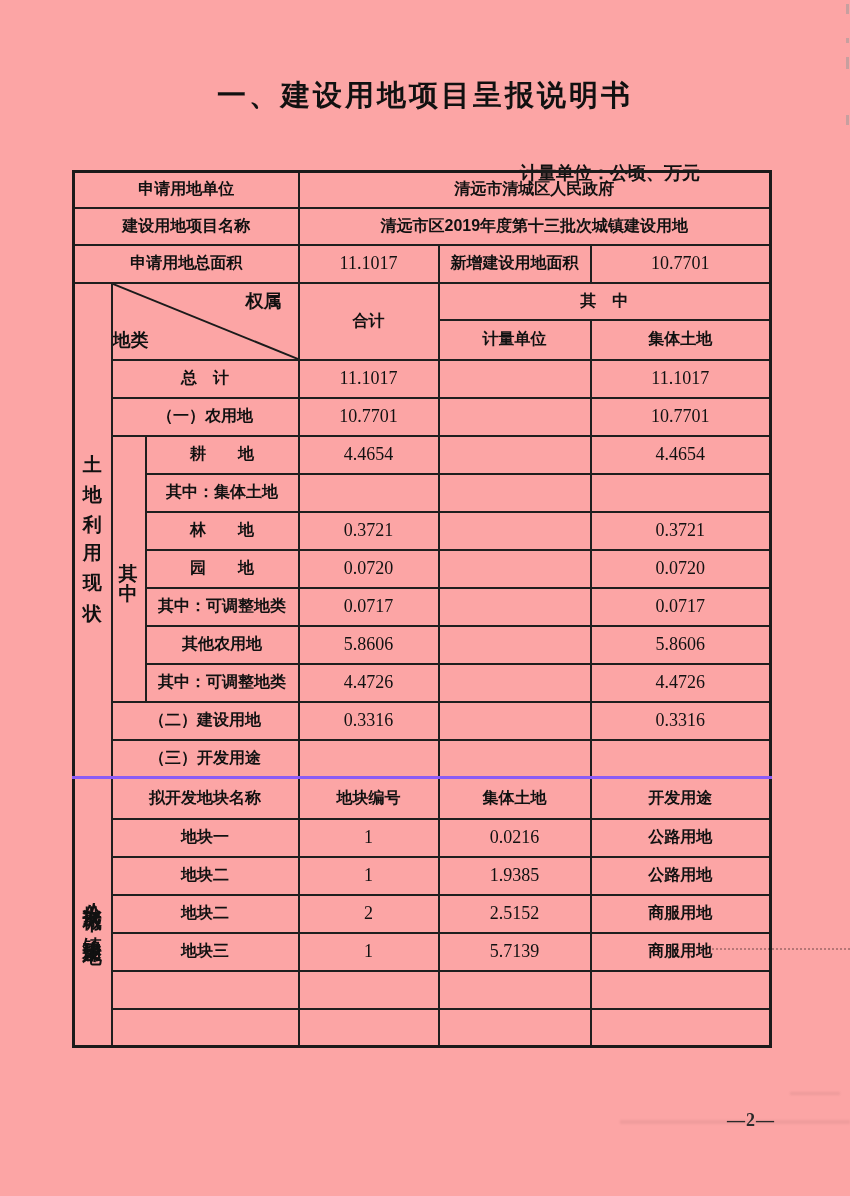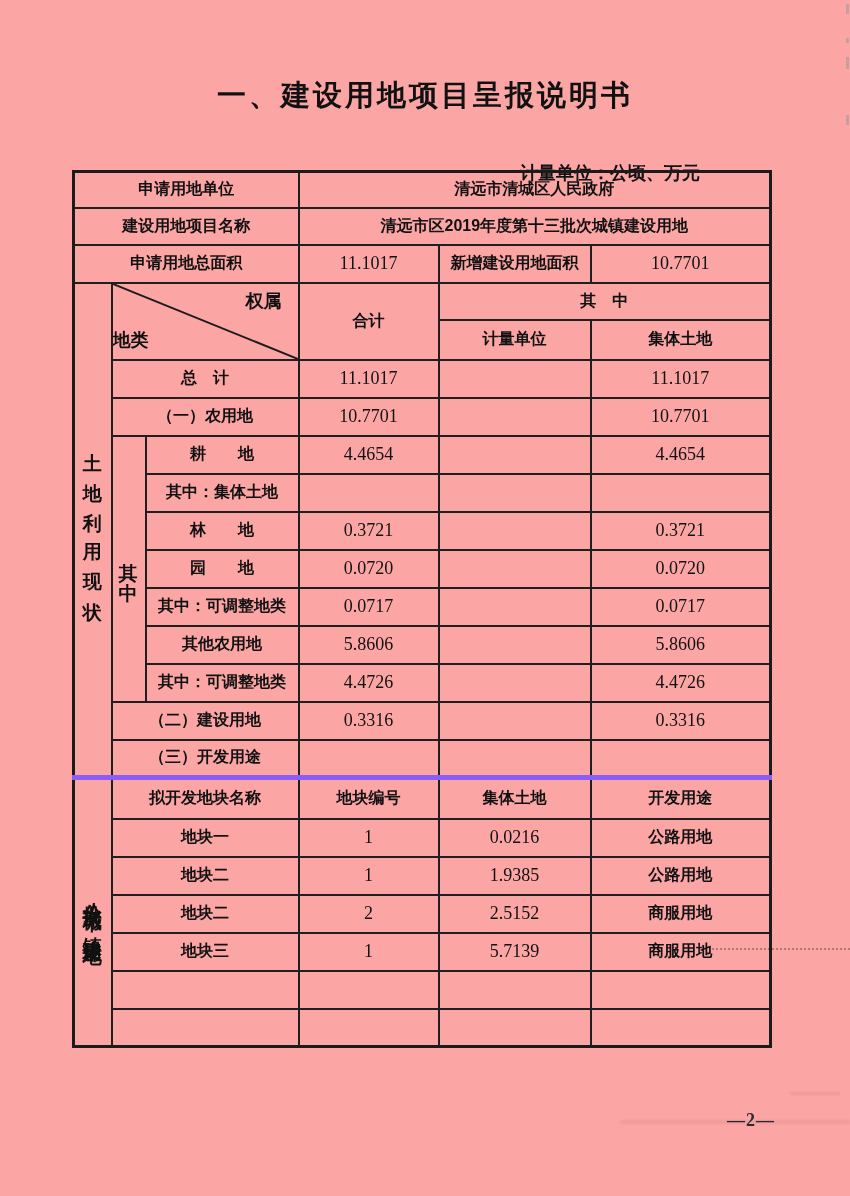--- a/index.html
+++ b/index.html
@@ -31,21 +31,21 @@
   table.report td{
     border:2px solid #1f1f1f;
     text-align:center;
     vertical-align:middle;
     padding:0 2px;
     overflow:hidden;
   }
   .lbl{font-weight:bold;font-size:16px;font-family:"Liberation Sans",sans-serif;}
   .num{font-weight:normal;font-size:18px;font-family:"Liberation Serif",serif;margin-top:27px;}
   .r36{height:36px}.r37{height:37px}.r38{height:38px}.r40{height:40px}.r41{height:41px}
-  tr.section-start td{border-top:5px solid #8b5cf6;}
+  tr.section-start td{border-top:3px solid #8b5cf6;}
   .vcell{padding:0;}
   .vtext{
     display:inline-block;
     writing-mode:vertical-rl;
     text-orientation:upright;
     font-weight:bold;font-size:19px;
     line-height:1;
   }
   .vtext.big-gap{letter-spacing:30px;}
   .vtext.mid-gap{letter-spacing:20px;}

